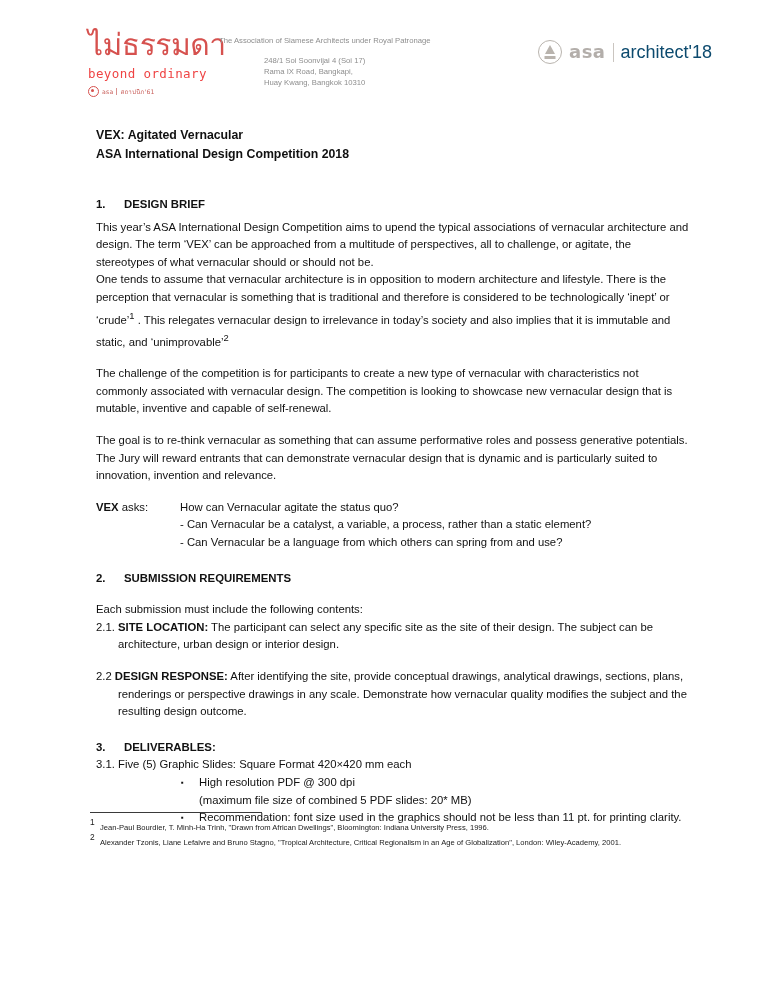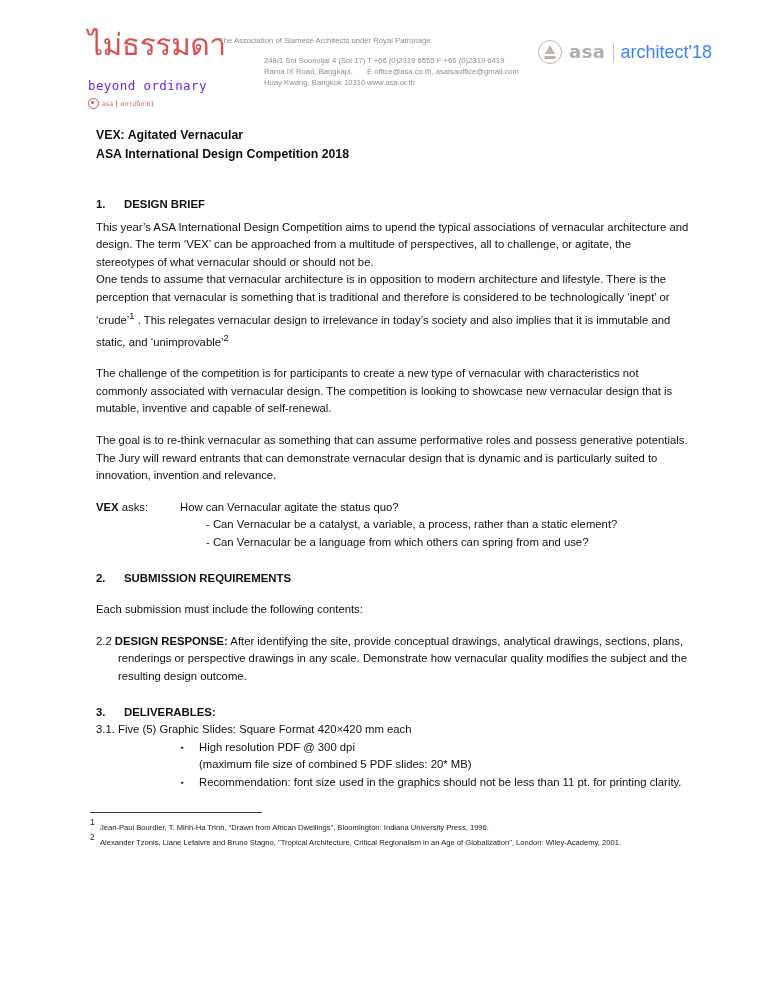--- a/index.html
+++ b/index.html
@@ -44,25 +44,25 @@
     font-family: "DejaVu Sans", sans-serif;
     color: #d6514e;
     font-size: 30px;
     line-height: 34px;
     font-weight: 400;
     letter-spacing: -0.5px;
     white-space: nowrap;
   }
   .logo-tagline {
     font-family: "DejaVu Sans Mono", monospace;
-    color: #6d28d9;
+    color: #ef4444;
     font-size: 12.5px;
     line-height: 15px;
     letter-spacing: 0.4px;
-    margin-top: 16px;
+    margin-top: 4px;
     white-space: nowrap;
   }
   .logo-badge {
     display: flex;
     align-items: center;
     gap: 3px;
     margin-top: 5px;
   }
   .logo-badge-mark {
     width: 9px;
@@ -168,21 +168,21 @@
   }
   .asa-divider {
     width: 1px;
     height: 19px;
     background: #cac5c0;
   }
   .asa-arch {
     font-family: "Liberation Sans", sans-serif;
     font-size: 18px;
     font-weight: 400;
-    color: #3b82f6;
+    color: #0c4a6e;
     letter-spacing: 0px;
     line-height: 20px;
   }
 
   
   .content {
     position: absolute;
     left: 96px;
     top: 126px;
     width: 595px;
@@ -219,21 +219,21 @@
   .asks {
     display: flex;
   }
   .asks-label {
     width: 84px;
     flex: 0 0 auto;
   }
   .asks-label b { font-weight: 700; text-align: center; }
   .asks-lines { flex: 1 1 auto; }
   .asks-q1 { margin-left: 0; }
-  .asks-sub { margin-left: 26px; }
+  .asks-sub { }
 
   
   .indent-1 { margin-left: 28px; }
   .hang {
     padding-left: 22px;
     text-indent: -22px;
   }
   b.inline-strong { font-weight: 700; }
 
   
@@ -303,25 +303,20 @@
     </div>
 
     <div class="assoc">
       <div class="assoc-title">The Association of Siamese Architects under Royal Patronage</div>
       <div class="assoc-cols">
         <div class="assoc-col-a">
           <div class="assoc-line">248/1 Soi Soonvijai 4 (Soi 17)</div>
           <div class="assoc-line">Rama IX Road, Bangkapi,</div>
           <div class="assoc-line">Huay Kwang, Bangkok 10310</div>
         </div>
-        <div class="assoc-col-b">
-          <div class="assoc-line">T +66 (0)2319 6555 F +66 (0)2319 6419</div>
-          <div class="assoc-line">E office@asa.co.th, asaisaoffice@gmail.com</div>
-          <div class="assoc-line">www.asa.or.th</div>
-        </div>
       </div>
     </div>
 
     <div class="asa-logo">
       <span class="asa-seal"></span>
       <span class="asa-word">asa</span>
       <span class="asa-divider"></span>
       <span class="asa-arch">architect'18</span>
     </div>
 
@@ -368,20 +363,21 @@
 
     <div class="section-head">
       <span class="section-num">2.</span>
       <span>SUBMISSION REQUIREMENTS</span>
     </div>
 
     <div class="gap-md"></div>
 
     <p class="para indent-1">Each submission must include the following contents:</p>
 
+    <p class="para indent-1 hang"><span>2.1. </span><b class="inline-strong">SITE LOCATION:</b><span> The participant can select any specific site as the site of their design. The subject can be architecture, urban design or interior design.</span></p>
 
     <div class="gap-md"></div>
 
     <p class="para indent-1 hang"><span>2.2 </span><b class="inline-strong">DESIGN RESPONSE:</b><span> After identifying the site, provide conceptual drawings, analytical drawings, sections, plans, renderings or perspective drawings in any scale. Demonstrate how vernacular quality modifies the subject and the resulting design outcome.</span></p>
 
     <div class="gap-lg"></div>
 
     <div class="section-head">
       <span class="section-num">3.</span>
       <span>DELIVERABLES:</span>

